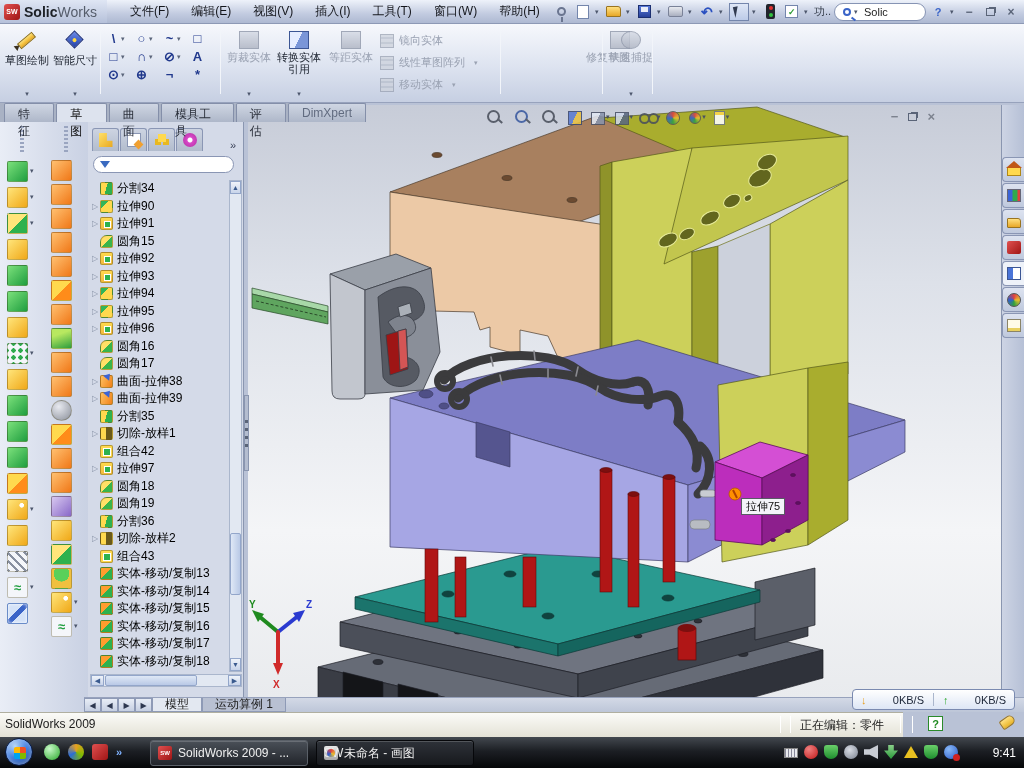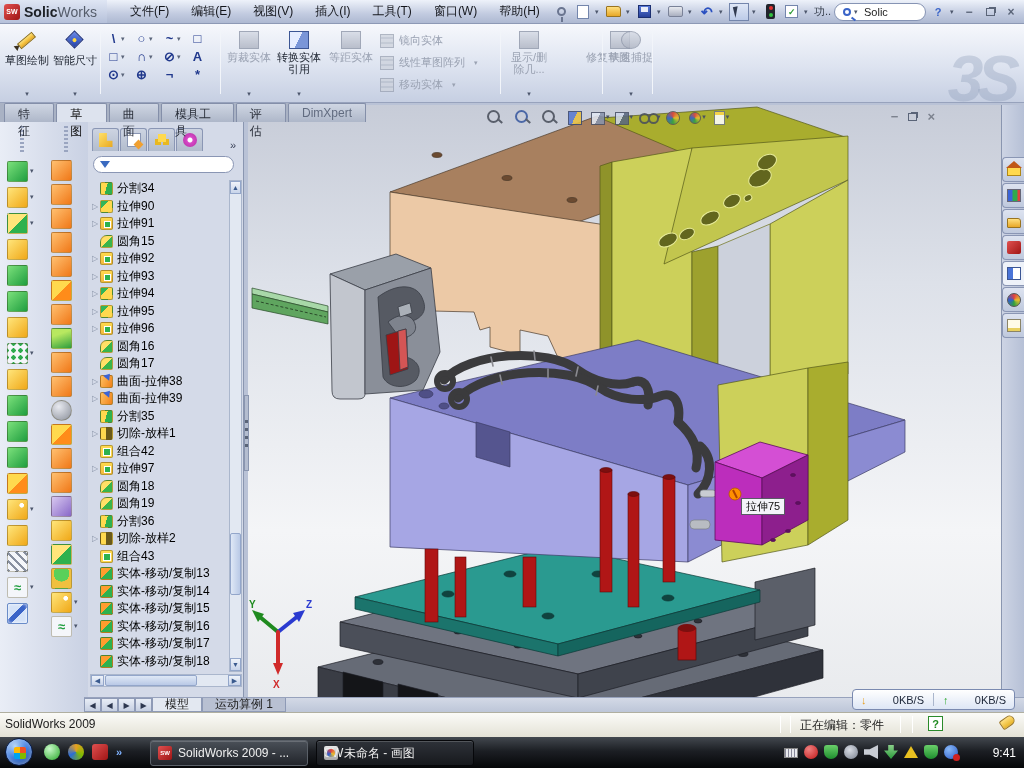--- a/index.html
+++ b/index.html
@@ -166,21 +166,21 @@
   [data-k="lib"]{background:linear-gradient(#ffe080,#e8a828);border:1px solid #9a7420;border-radius:1px 3px 1px 1px;height:10px;margin-top:2px;}
   [data-k="sw"]{background:linear-gradient(135deg,#e05050,#a01515);border-radius:2px;}
   [data-k="pal"]{background:linear-gradient(90deg,#4a74d8 40%,#fff 40%);border:1px solid #3c5694;}
   [data-k="ball"]{border-radius:50%;background:conic-gradient(#e04040,#e8c030,#30a040,#3060d0,#e04040);border:1px solid #555;height:14px;}
   [data-k="doc"]{background:#fffbe8;border:1px solid #8a8468;box-shadow:inset 0 -3px 0 #e8d060;}
   
   #bottombar{position:absolute;left:84px;top:697px;width:940px;height:15px;background:linear-gradient(#d3d9e6,#bdc6d8);border-top:1px solid #97a2bc;display:flex;align-items:stretch;z-index:22;}
   .nav{width:17px;display:flex;align-items:center;justify-content:center;font-size:8px;color:#2e3850;background:linear-gradient(#e8edf6,#c6cfe2);border:1px solid #8e9ab6;}
   .mtab{padding:0 12px;font-size:12px;display:flex;align-items:center;background:#b8c0d2;border:1px solid #8e9ab6;border-top:none;color:#222;}
   .mtab[data-active="true"]{background:#e3e8f1;}
-  #statusbar{position:absolute;left:0;top:712px;width:1024px;height:25px;background:linear-gradient(#fbfbf8,#e4e2d6);border-top:1px solid #b0afa0;z-index:22;font-size:12px;color:#1a1a1a;}
+  #statusbar{position:absolute;left:0;top:712px;width:903px;height:25px;background:linear-gradient(#fbfbf8,#e4e2d6);border-top:1px solid #b0afa0;z-index:22;font-size:12px;color:#1a1a1a;}
   #sb-app{position:absolute;left:5px;top:4px;}
   #sb-edit{position:absolute;left:800px;top:4px;}
   .sbsep{position:absolute;top:3px;width:1px;height:17px;background:#b8b6a8;border-right:1px solid #fff;}
   #sb-q{position:absolute;left:928px;top:3px;width:15px;height:15px;background:#fff;border:1px solid #2a8a2a;color:#1f8a1f;font-weight:bold;font-size:11px;text-align:center;line-height:14px;}
   #sb-tag{position:absolute;left:1000px;top:4px;width:15px;height:10px;background:linear-gradient(#ffe080,#e8b428);border:1px solid #9a7420;border-radius:2px 5px 5px 2px;transform:rotate(-35deg);}
   #netmeter{position:absolute;left:852px;top:689px;width:163px;height:21px;background:linear-gradient(#ffffff,#dde6f5);border:1px solid #7a8ab0;border-radius:4px;display:flex;align-items:center;font-size:11px;color:#1a2436;z-index:40;padding:0 8px;gap:5px;}
   #netmeter .dna{color:#e8a020;font-weight:bold;}
   #netmeter .upa{color:#2eaa2e;font-weight:bold;}
   #netmeter .nsep{width:1px;height:13px;background:#aab6cc;margin:0 4px;}
   #netmeter .v{flex:1;text-align:right;}
@@ -383,37 +383,31 @@
       <span class="lbl">线性草图阵列</span>
         <span class="dd">▾</span>
     </div>
     <div class="srow">
       <span class="sico"></span>
       <span class="lbl">移动实体</span>
         <span class="dd">▾</span>
     </div>
   </div>
   <div class="rsep" style="left:500px;"></div>
-  <div class="bigbtn dis" style="left:506px;">
-    <div class="gico"></div>
-    <div class="lbl">显示/删除几...</div>
-      <div class="dd">▾</div>
-  </div>
   <div class="bigbtn dis" style="left:584px;align-items:flex-end;">
     <div class="gico"></div>
     <div class="lbl">修复草图</div>
   </div>
   <div class="rsep" style="left:602px;"></div>
   <div class="bigbtn dis" style="left:608px;">
     <div class="gico" style="border-radius:50%;"></div>
     <div class="lbl">快速捕捉</div>
       <div class="dd">▾</div>
   </div>
   <div class="rsep" style="left:652px;"></div>
-  <div id="watermark">3S</div>
 </div>
 
 <div id="cmdtabs">
 
 <div class="ctab" data-active="false">特征</div>
     <div class="ctab" data-active="true">草图</div>
     <div class="ctab" data-active="false">曲面</div>
     <div class="ctab" data-active="false">模具工具</div>
     <div class="ctab" data-active="false">评估</div>
     <div class="ctab" data-active="false">DimXpert</div>

